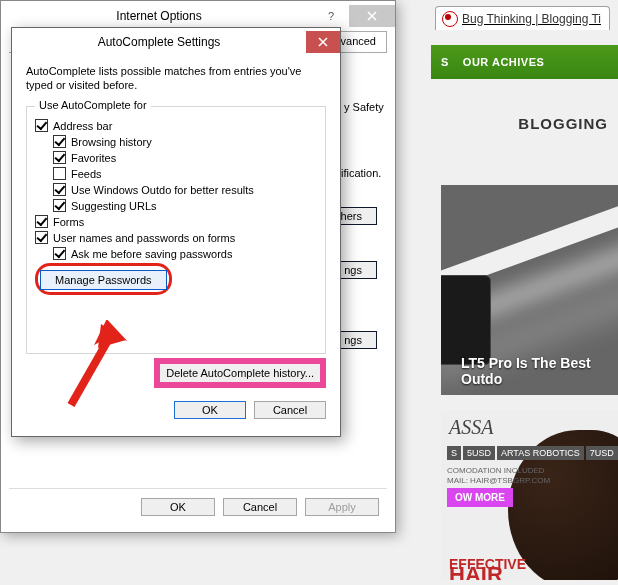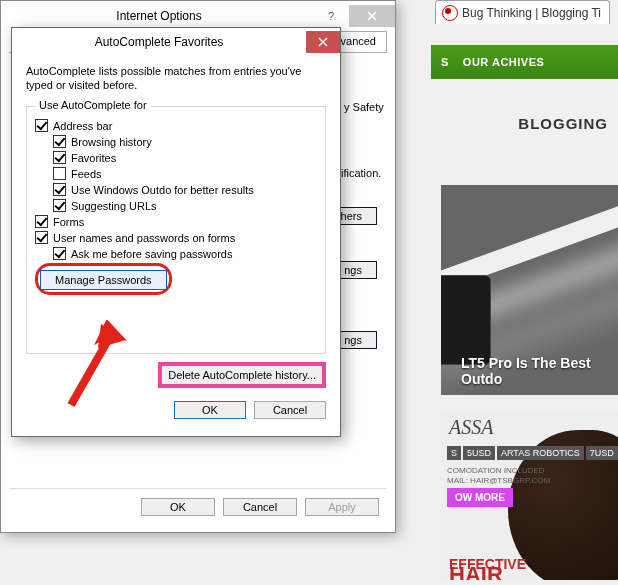--- a/index.html
+++ b/index.html
@@ -12,22 +12,23 @@
     height: 585px;
     position: relative;
     overflow: hidden;
   }
   
   .browser-tabs {
     position: absolute;
     top: 0; left: 431px; right: 0;
     height: 30px;
     display: flex;
-    align-items: flex-start;
+    align-items: flex-end;
     padding-left: 4px;
+    text-decoration: underline;
   }
   .tab {
     height: 24px;
     background: #fff;
     border: 1px solid #a0a0a0;
     border-bottom: none;
     border-top-left-radius: 4px;
     border-top-right-radius: 4px;
     display: inline-flex;
     align-items: center;
@@ -187,21 +188,21 @@
   .indent-1{margin-left:18px;}
   .manage-btn{
     margin-left:36px;margin-top:2px;
     border:1px solid #0a58ca;background:#e8f0fb;padding:3px 14px;font-size:11px;display:inline-block;
   }
   .manage-highlight{
     border:3px solid #e2231a;border-radius:15px;padding:2px;display:inline-block;
   }
   .del-btn{
     position:absolute;right:0;bottom:36px;
-    border:4px solid #ec4899;background:#efefef;padding:3px 6px;font-size:11px;
+    border:6px solid #ec4899;background:#efefef;padding:3px 6px;font-size:11px;
   }
   .ac-footer{
     position:absolute;left:0;right:0;bottom:0;height:28px;
     display:flex;justify-content:flex-end;align-items:center;gap:8px;
   }
   .ac-footer .std-btn{width:72px;}
   .ac-footer .primary{border:1px solid #1c6fd8;}
   
   .arrow{
     position:absolute;left:56px;top:320px;width:90px;height:90px;pointer-events:none;
@@ -269,21 +270,21 @@
     <div class="io-footer">
       <div class="std-btn">OK</div>
       <div class="std-btn">Cancel</div>
       <div class="std-btn disabled">Apply</div>
     </div>
   </div>
 </div>
 
 <div class="dlg-ac">
   <div class="dlg-ac-title">
-    <span class="t">AutoComplete Favorites</span>
+    <span class="t">AutoComplete Settings</span>
     <span class="red-close">
       <svg width="10" height="10">
           <path d="M1 1 L9 9 M9 1 L1 9" stroke="#fff" stroke-width="1.5"></path>
         </svg>
     </span>
   </div>
   <div class="ac-body">
     <div class="ac-desc">AutoComplete lists possible matches from entries you've typed or visited before.</div>
 
     <div class="groupbox">

